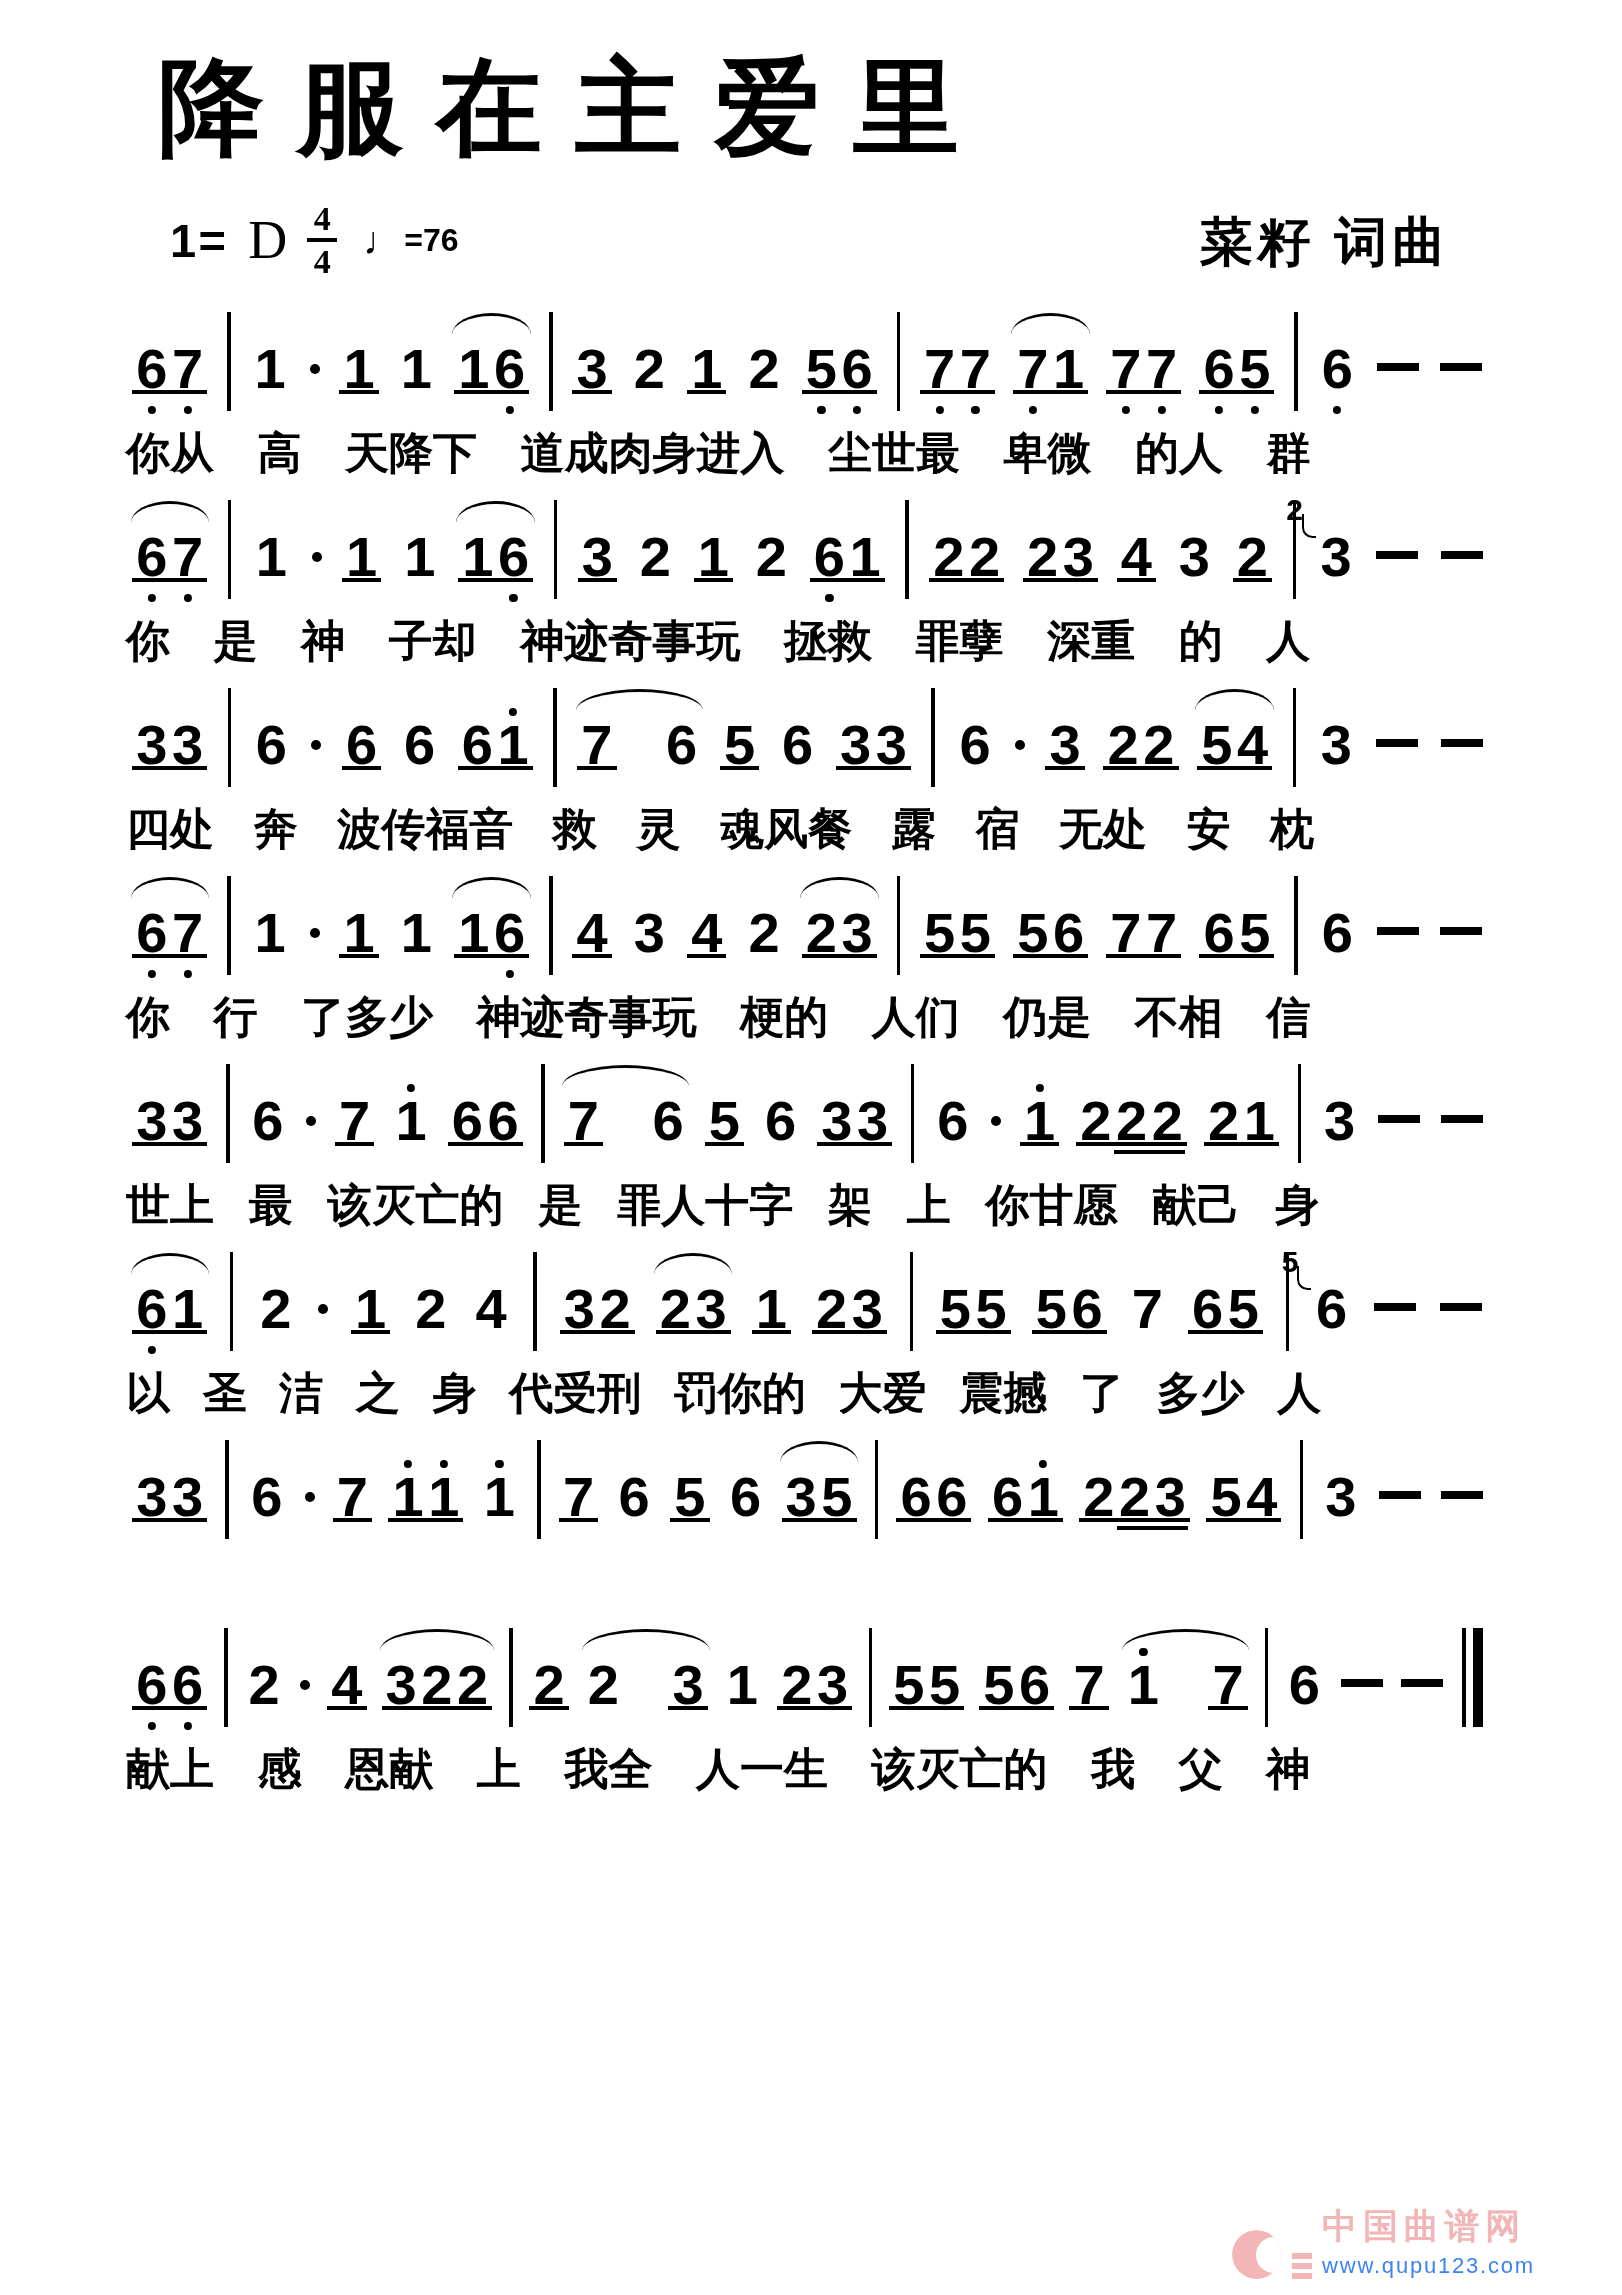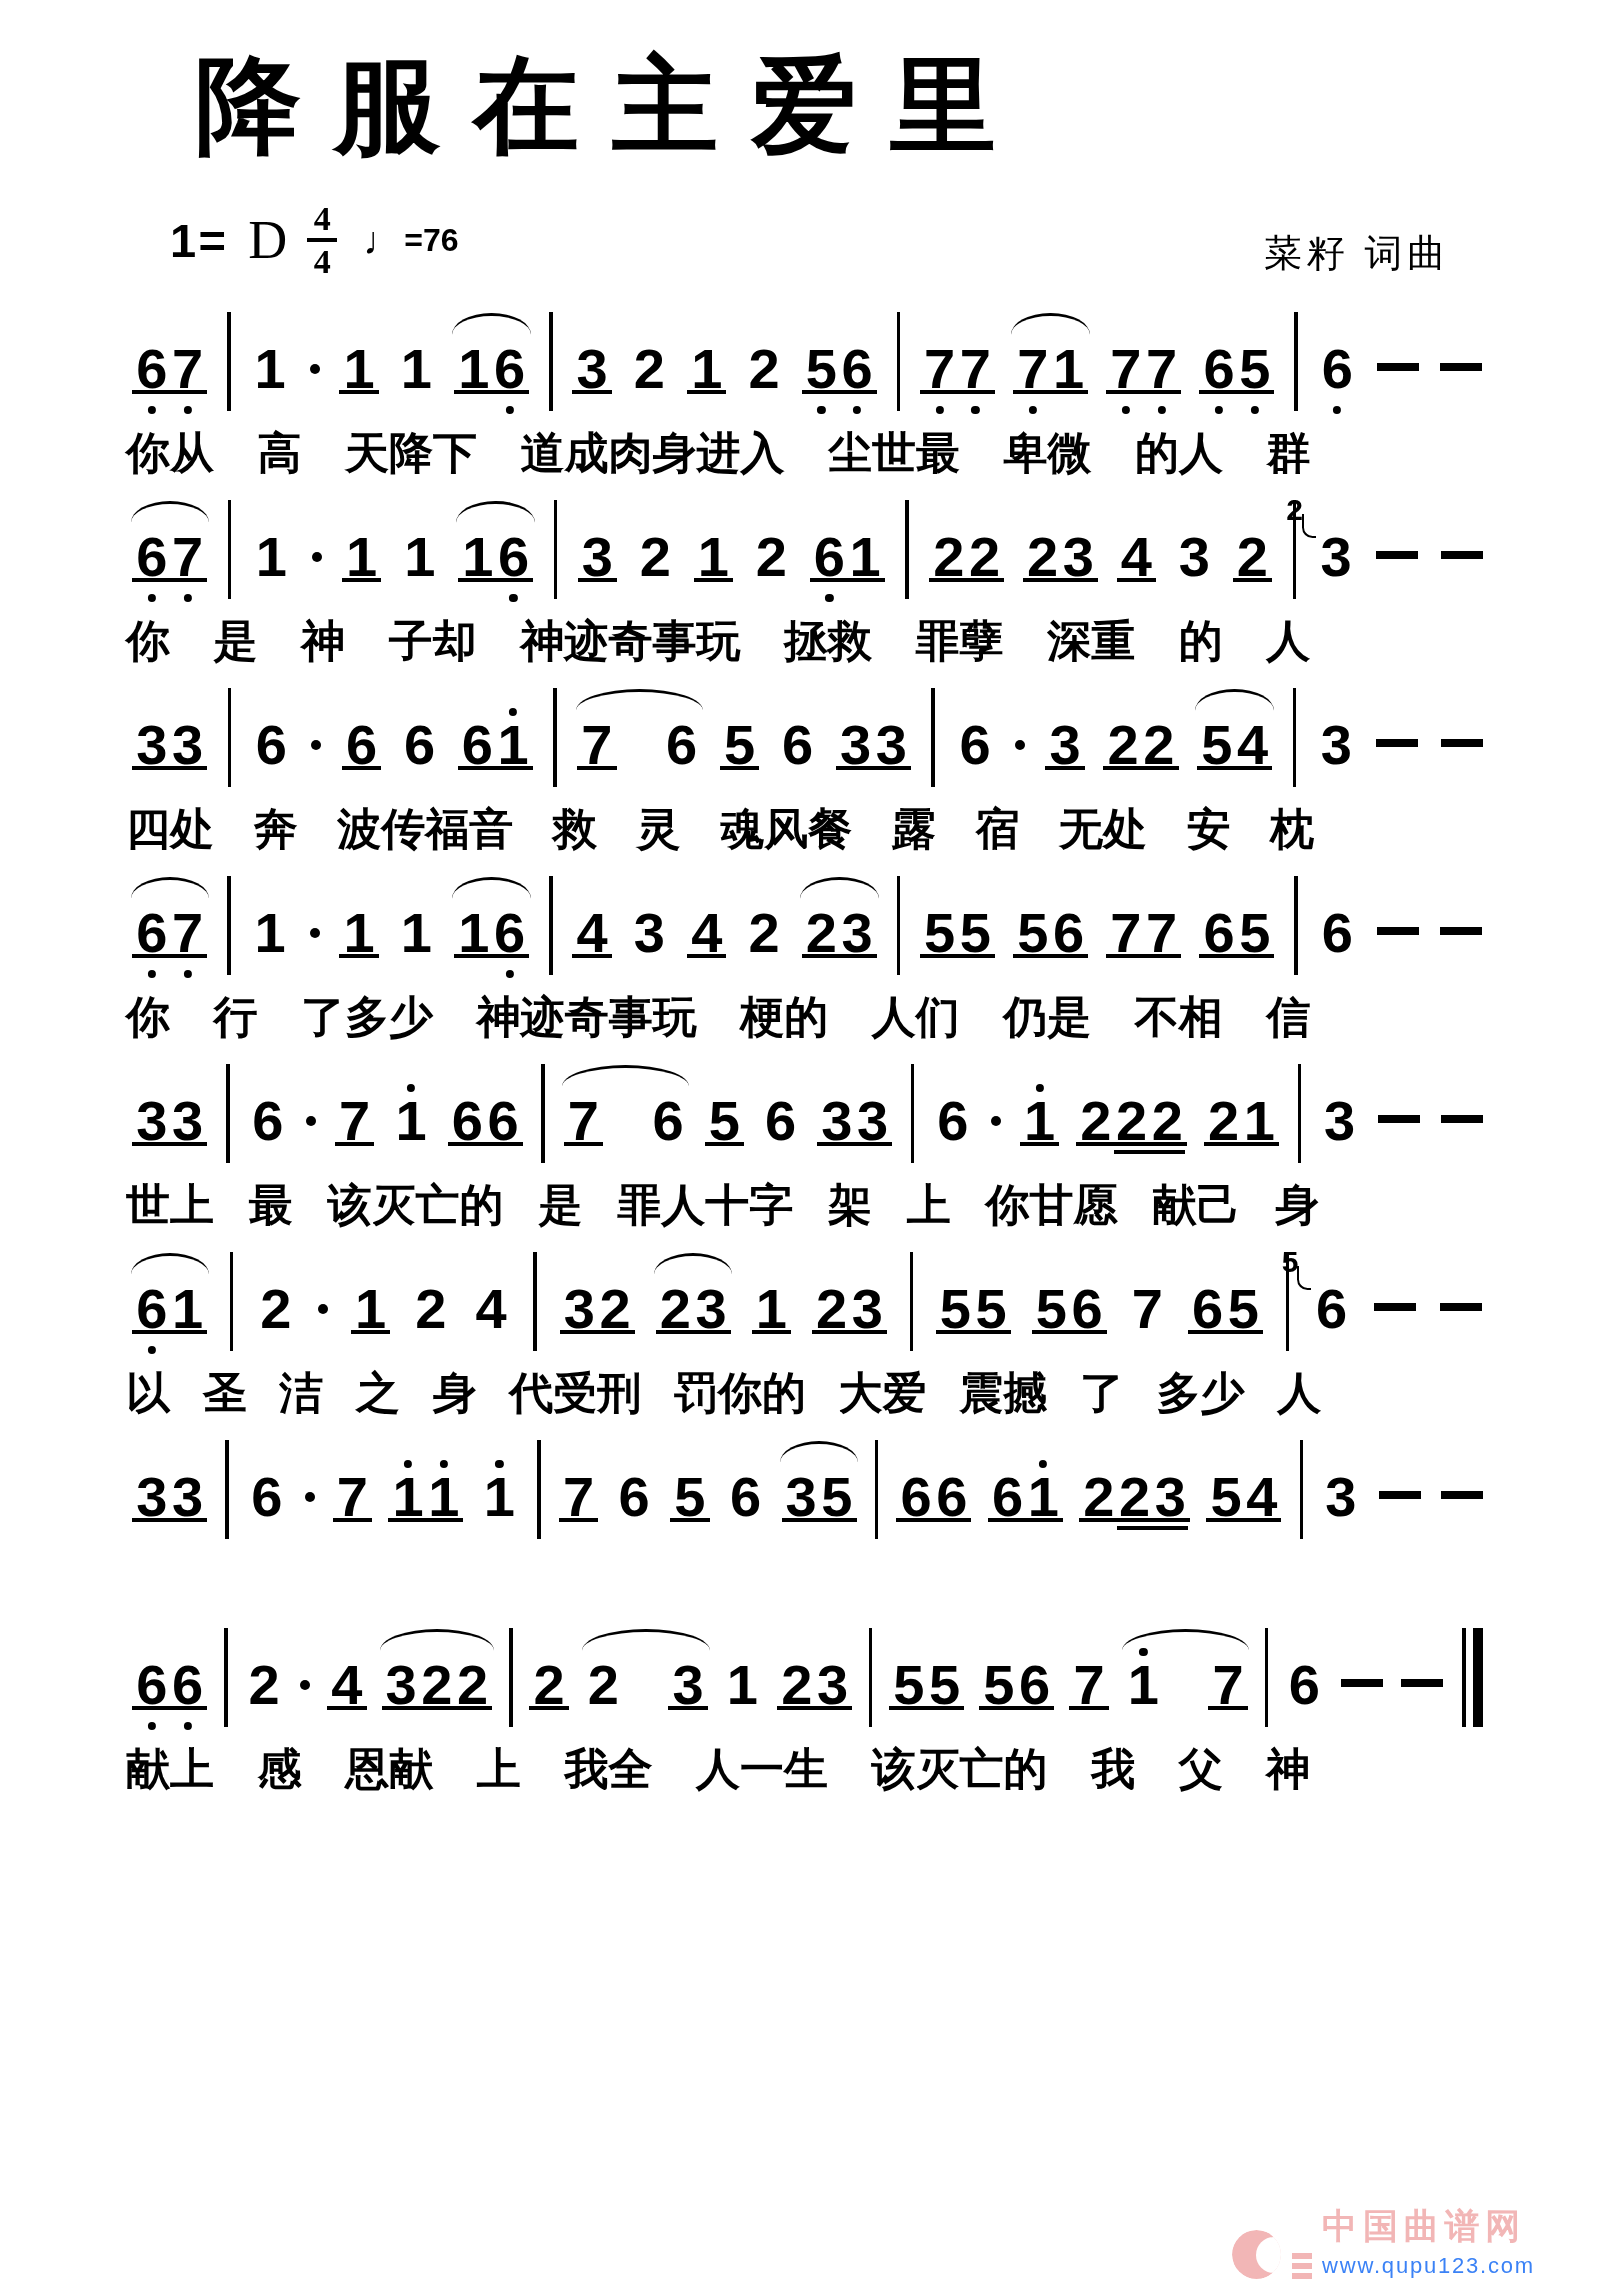--- a/index.html
+++ b/index.html
@@ -3,35 +3,35 @@
 <meta charset="utf-8">
 <style>
   html,body{margin:0;padding:0;}
   body{
     width:1623px;height:2295px;background:#ffffff;color:#000;
     font-family:"Liberation Sans",sans-serif;position:relative;overflow:hidden;
   }
   .content{padding:0 117px 0 76px;}
   
   .title{
-    font-family:Liberation Serif, serif;font-weight:bold;
+    font-family:Liberation Sans, sans-serif;font-weight:bold;
     font-size:106px;letter-spacing:33px;line-height:1.25;
-    margin:41px 0 0 119px;white-space:nowrap;
+    margin:41px 0 0 82px;white-space:nowrap;
   }
   .hdr{display:flex;justify-content:space-between;align-items:flex-end;
     margin-top:28px;padding:0 56px 0 94px;}
   .hdr-left{display:flex;align-items:center;gap:20px;}
   .keyprefix{font-size:47px;font-weight:bold;letter-spacing:2.3px;}
   .keyletter{font-family:"Liberation Serif",serif;font-size:54px;line-height:1;}
   .timesig{display:inline-flex;flex-direction:column;align-items:center;
     font-family:"Liberation Serif",serif;font-weight:bold;font-size:34px;line-height:1;}
   .ts-line{width:30px;height:3.5px;background:#000;margin:2.9px 0;}
   .tempo{display:flex;align-items:center;font-size:32px;font-weight:bold;margin-left:5.8px;}
   .qnote{font-size:39px;line-height:1;margin-right:2.3px;}
-  .credit{font-size:38px;font-weight:normal;letter-spacing:4.7px;text-align:right;}
+  .credit{font-size:53px;font-weight:bold;letter-spacing:4.7px;text-align:right;}
   
   .systems{margin-top:23.4px;}
   .sys{box-sizing:border-box;height:188px;padding-top:39px;}
   .nrow{display:flex;justify-content:space-between;align-items:flex-end;
     height:56px;padding:0 23.4px 0 58px;}
   .lrow{display:flex;justify-content:space-between;align-items:flex-end;
     margin-top:34px;padding:0 88px 0 50px;
     font-size:44px;font-weight:bold;line-height:1;}
   .syl{white-space:nowrap;}
   .lspace{width:64px;flex:none;}

